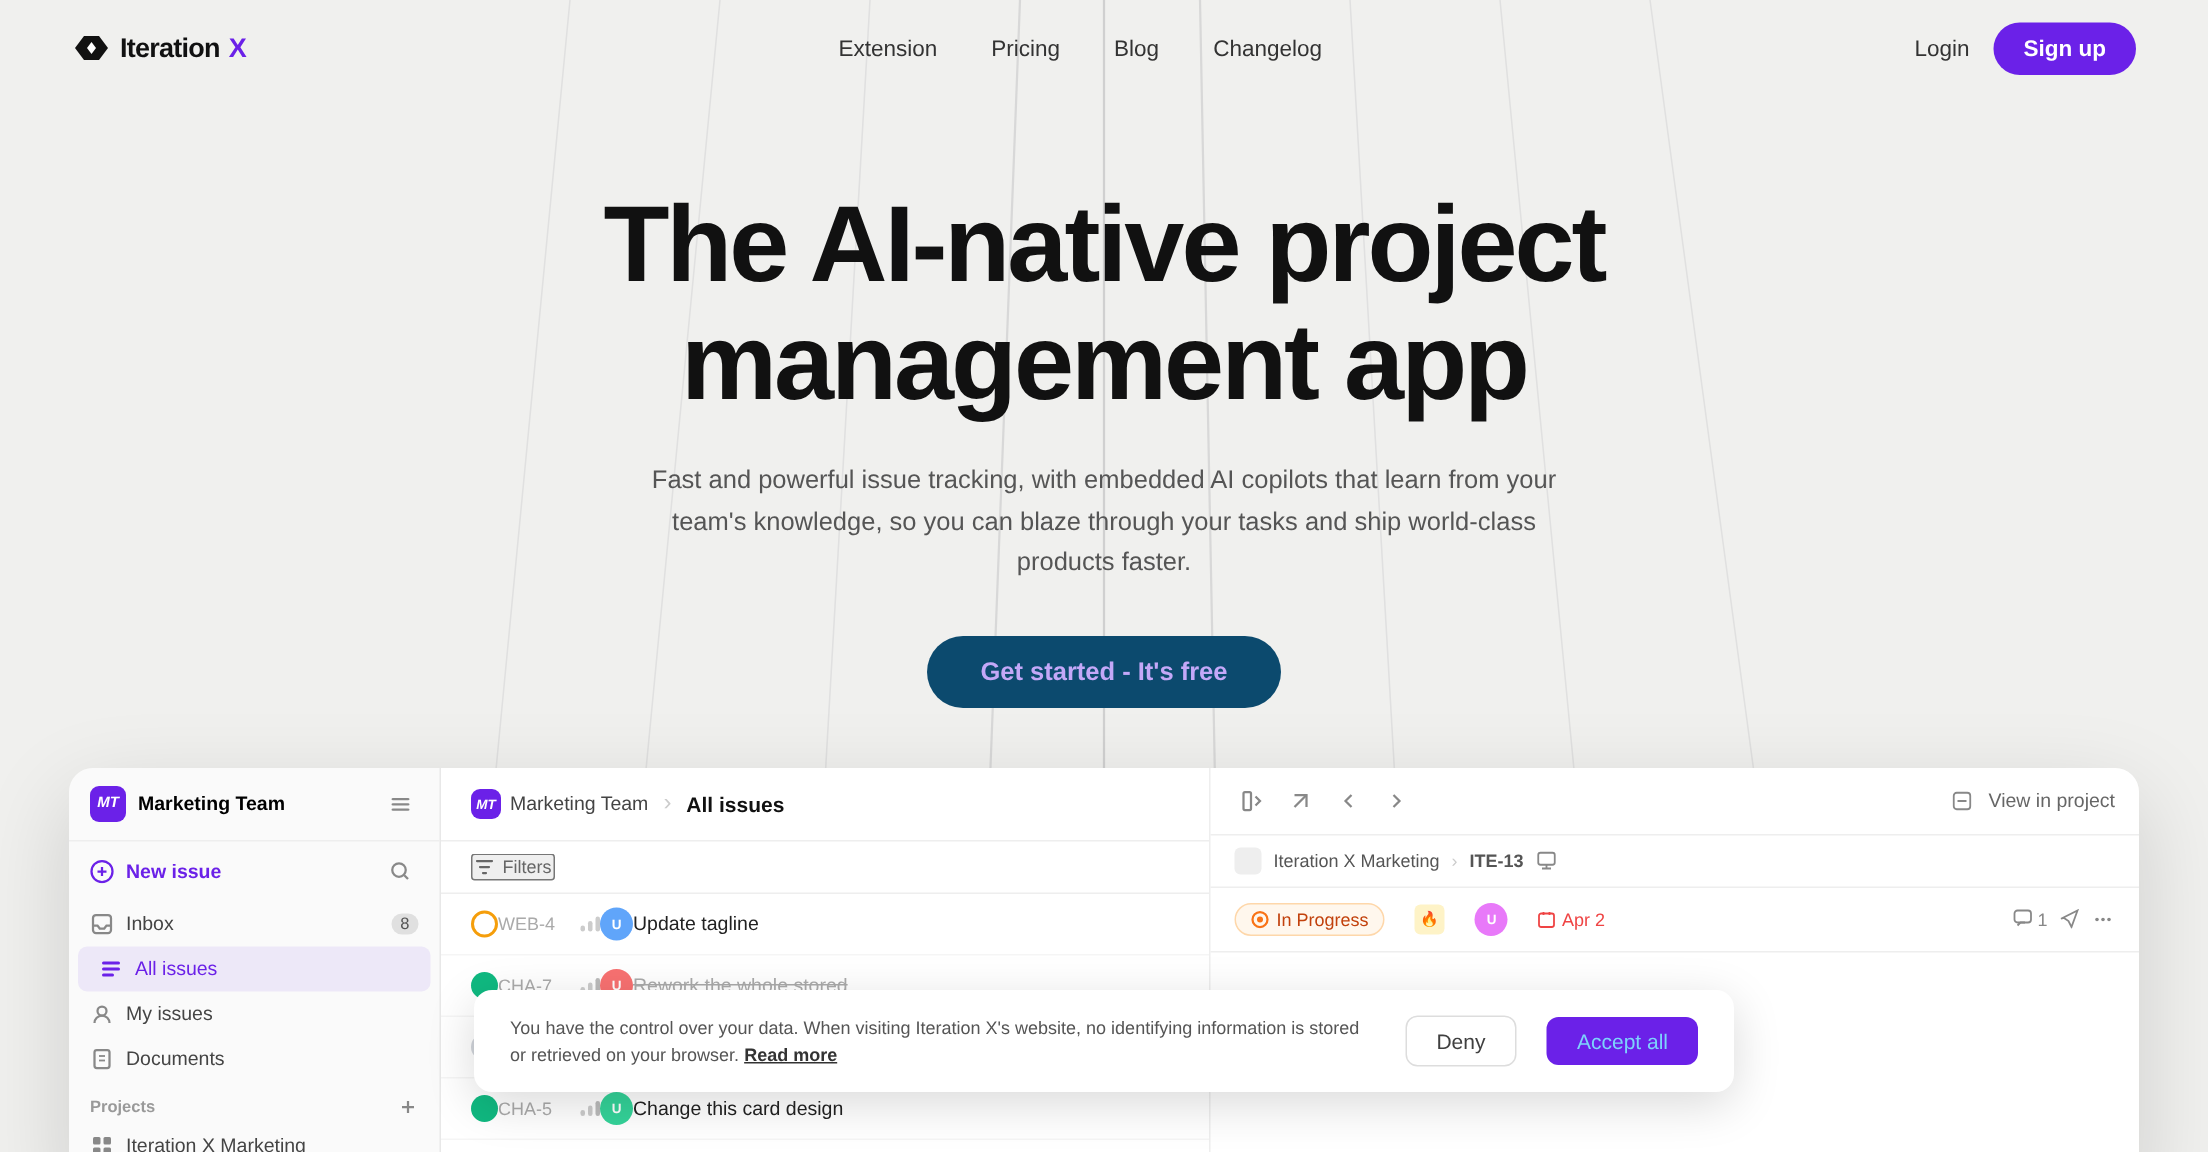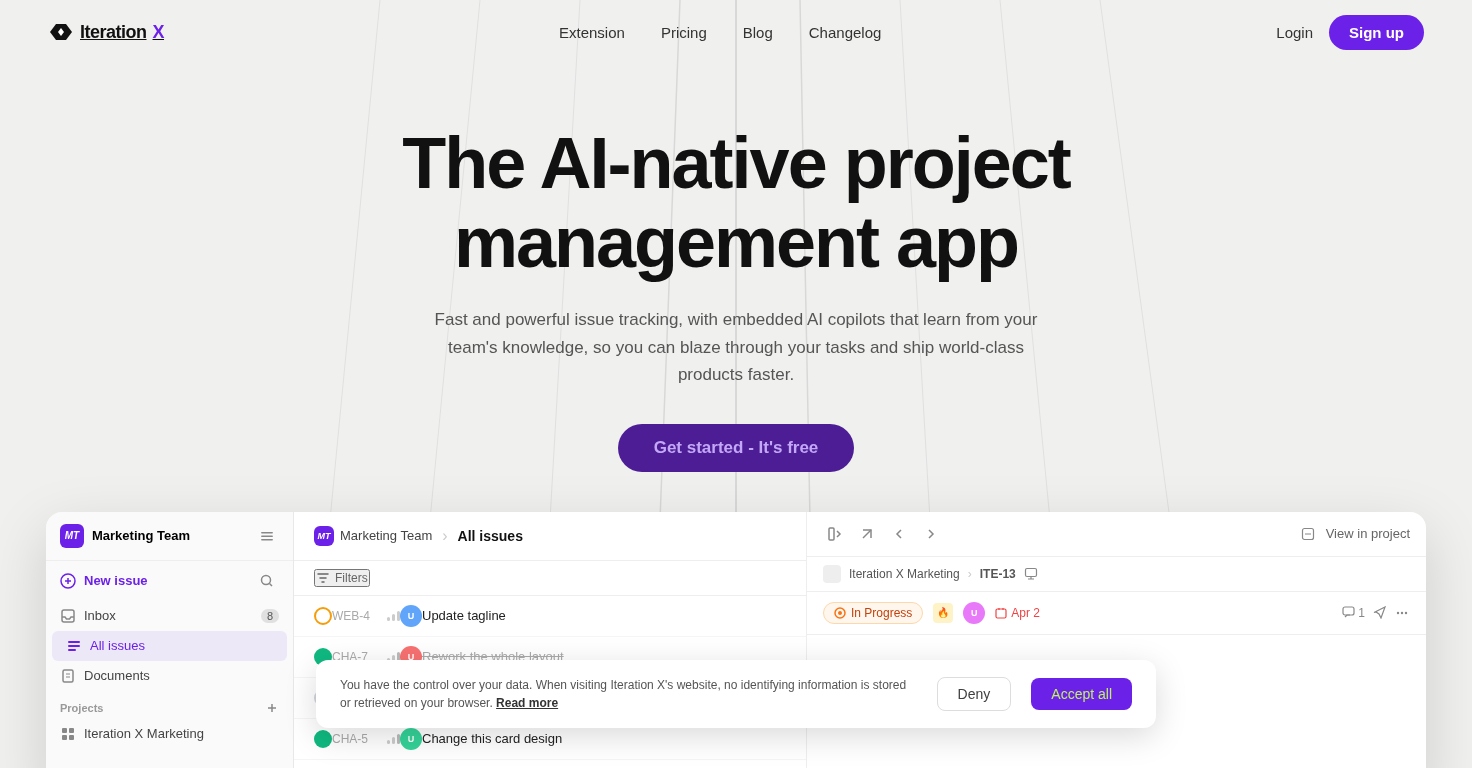--- a/index.html
+++ b/index.html
@@ -3,32 +3,32 @@
   <meta charset="utf-8">
   <style>
     * { margin: 0; padding: 0; box-sizing: border-box; }
     body { font-family: -apple-system, BlinkMacSystemFont, 'Segoe UI', sans-serif; background: #f0f0ee; min-height: 768px; overflow: hidden; }
 
     
     nav {
       display: flex; align-items: center; justify-content: space-between;
       padding: 0 48px; height: 64px; background: transparent; position: relative; z-index: 10;
     }
-    .nav-logo { display: flex; align-items: center; gap: 6px; font-weight: 800; font-size: 18px; color: #111; letter-spacing: -0.5px; text-decoration: underline; }
+    .nav-logo { display: flex; align-items: center; gap: 6px; font-weight: 800; font-size: 18px; color: #111; letter-spacing: -0.5px; }
     .nav-links { display: flex; gap: 36px; align-items: center; }
     .nav-links a { text-decoration: none; color: #333; font-size: 15px; font-weight: 500; }
     .nav-actions { display: flex; gap: 16px; align-items: center; }
     .btn-login { background: none; border: none; font-size: 15px; font-weight: 500; color: #333; cursor: pointer; }
     .btn-signup { background: #6b21e8; color: #fff; border: none; border-radius: 24px; padding: 9px 20px; font-size: 15px; font-weight: 600; cursor: pointer; }
 
     
     .hero { text-align: center; padding: 60px 20px 40px; position: relative; z-index: 2; }
     .hero h1 { font-size: 72px; font-weight: 900; line-height: 1.1; color: #111; letter-spacing: -2px; max-width: 700px; margin: 0 auto 24px; }
     .hero p { font-size: 17px; color: #555; max-width: 620px; margin: 0 auto 36px; line-height: 1.6; }
-    .btn-cta { background: #4c1d95; color: #fff; border: none; border-radius: 32px; padding: 14px 36px; font-size: 17px; font-weight: 600; cursor: pointer; display: inline-block; }
+    .btn-cta { background: #0c4a6e; color: #fff; border: none; border-radius: 32px; padding: 14px 36px; font-size: 17px; font-weight: 600; cursor: pointer; display: inline-block; }
     .btn-cta span { color: #c4a8f8; }
 
     
     .app-preview { position: relative; margin: 0 auto; width: 1380px; height: 280px; display: flex; gap: 0; border-radius: 16px 16px 0 0; overflow: hidden; box-shadow: 0 20px 60px rgba(0,0,0,0.15); }
 
     
     .sidebar { width: 248px; background: #fafafa; border-right: 1px solid #e8e8e8; padding: 0; flex-shrink: 0; font-size: 13px; }
     .sidebar-header { display: flex; align-items: center; justify-content: space-between; padding: 12px 14px; border-bottom: 1px solid #eee; }
     .sidebar-team { display: flex; align-items: center; gap: 8px; font-weight: 600; font-size: 13px; }
     .team-avatar { width: 24px; height: 24px; background: #6b21e8; border-radius: 6px; display: flex; align-items: center; justify-content: center; color: #fff; font-size: 10px; font-weight: 700; font-style: italic; }
@@ -55,35 +55,35 @@
     .bar { width: 3px; background: #ccc; border-radius: 2px; }
     .user-avatar { width: 22px; height: 22px; border-radius: 50%; background: #ddd; flex-shrink: 0; overflow: hidden; display: flex; align-items: center; justify-content: center; font-size: 9px; font-weight: 600; }
     .issue-title { flex: 1; color: #222; }
     .status-icon { width: 18px; height: 18px; border-radius: 50%; flex-shrink: 0; }
 
     
     .detail-panel { width: 620px; background: #fff; border-left: 1px solid #eee; display: flex; flex-direction: column; flex-shrink: 0; }
     .detail-toolbar { display: flex; align-items: center; gap: 8px; padding: 10px 16px; border-bottom: 1px solid #eee; }
     .detail-toolbar-btn { width: 24px; height: 24px; display: flex; align-items: center; justify-content: center; color: #888; cursor: pointer; font-size: 14px; }
     .detail-breadcrumb { display: flex; align-items: center; gap: 11px; font-size: 13px; color: #666; margin-left: auto; }
-    .detail-meta { display: flex; align-items: center; gap: 10px; padding: 10px 16px; border-bottom: 1px solid #eee; font-size: 12px; }
+    .detail-meta { display: flex; align-items: center; gap: 20px; padding: 10px 16px; border-bottom: 1px solid #eee; font-size: 12px; }
     .status-pill { display: flex; align-items: center; gap: 5px; padding: 3px 10px; background: #fff7ed; border: 1px solid #fed7aa; border-radius: 12px; color: #c2410c; font-size: 12px; font-weight: 500; }
     .priority-badge { width: 20px; height: 20px; background: #fef3c7; border-radius: 4px; display: flex; align-items: center; justify-content: center; font-size: 10px; }
     .user-avatar-sm { width: 22px; height: 22px; border-radius: 50%; background: #e879f9; flex-shrink: 0; display: flex; align-items: center; justify-content: center; font-size: 9px; font-weight: 600; color: #fff; }
     .date-badge { display: flex; align-items: center; gap: 4px; color: #ef4444; font-size: 12px; }
     .detail-meta-actions { display: flex; align-items: center; gap: 8px; margin-left: auto; color: #aaa; font-size: 13px; }
     .detail-body { padding: 20px 20px; flex: 1; }
     .detail-title { font-size: 22px; font-weight: 700; color: #111; line-height: 1.3; }
 
     
     .cookie-banner { position: absolute; bottom: 40px; left: 50%; transform: translateX(-50%); background: #fff; border-radius: 12px; box-shadow: 0 8px 32px rgba(0,0,0,0.15); padding: 16px 24px; display: flex; align-items: center; gap: 20px; max-width: 840px; width: 840px; z-index: 100; }
     .cookie-text { font-size: 12px; color: #555; flex: 1; line-height: 1.5; }
     .cookie-text a { color: #333; font-weight: 600; }
     .btn-deny { background: none; border: 1px solid #ddd; border-radius: 8px; padding: 8px 20px; font-size: 14px; font-weight: 500; color: #404040; cursor: pointer; white-space: nowrap; }
-    .btn-accept { background: #6b21e8; color: #bef264; border: none; border-radius: 8px; padding: 8px 20px; font-size: 14px; font-weight: 500; cursor: pointer; white-space: nowrap; }
+    .btn-accept { background: #6b21e8; color: #7dd3fc; border: none; border-radius: 8px; padding: 8px 20px; font-size: 14px; font-weight: 500; cursor: pointer; white-space: nowrap; }
 
     
     .bg-svg { position: absolute; top: 0; left: 0; width: 100%; height: 520px; z-index: 0; }
     .content-wrapper { position: relative; z-index: 1; }
     .preview-wrapper { position: relative; z-index: 1; display: flex; justify-content: center; margin-top: 0; }
   </style>
 </head>
 <body>
 
 <svg class="bg-svg" viewBox="0 0 1472 520" fill="none" xmlns="http://www.w3.org/2000/svg">
@@ -174,20 +174,27 @@
 
         <div class="sidebar-nav-item active">
           <svg width="16" height="16" viewBox="0 0 16 16" fill="none">
               <rect x="2" y="3" width="12" height="2" rx="1" fill="#6b21e8"></rect>
               <rect x="2" y="7" width="12" height="2" rx="1" fill="#6b21e8"></rect>
               <rect x="2" y="11" width="8" height="2" rx="1" fill="#6b21e8"></rect>
             </svg>
           <span>All issues</span>
         </div>
 
+        <div class="sidebar-nav-item">
+          <svg width="16" height="16" viewBox="0 0 16 16" fill="none">
+              <circle cx="8" cy="6" r="3" stroke="#888" stroke-width="1.5"></circle>
+              <path d="M3 14c0-2.76 2.24-5 5-5s5 2.24 5 5" stroke="#888" stroke-width="1.5"></path>
+            </svg>
+          <span>My issues</span>
+        </div>
 
         <div class="sidebar-nav-item">
           <svg width="16" height="16" viewBox="0 0 16 16" fill="none">
               <rect x="3" y="2" width="10" height="12" rx="1.5" stroke="#888" stroke-width="1.5"></rect>
               <line x1="6" y1="6" x2="10" y2="6" stroke="#888" stroke-width="1.2"></line>
               <line x1="6" y1="9" x2="10" y2="9" stroke="#888" stroke-width="1.2"></line>
             </svg>
           <span>Documents</span>
         </div>
 
@@ -241,21 +248,21 @@
 
         <div class="issue-row">
           <div class="status-icon" style="background: #10b981;"></div>
           <span class="issue-id">CHA-7</span>
           <div class="issue-bars">
             <div class="bar" style="height:4px;"></div>
             <div class="bar" style="height:7px;"></div>
             <div class="bar" style="height:10px;background:#bbb;"></div>
           </div>
           <div class="user-avatar" style="background:#f87171;color:#fff;">U</div>
-          <span class="issue-title" style="text-decoration:line-through;color:#aaa;">Rework the whole layout</span>
+          <span class="issue-title" style="text-decoration:line-through;color:#aaa;">Rework the whole stored</span>
         </div>
 
         <div class="issue-row">
           <div class="status-icon" style="border: 2px solid #d1d5db; background: transparent;"></div>
           <span class="issue-id">CHA-</span>
           <div class="issue-bars">
             <div class="bar" style="height:4px;"></div>
             <div class="bar" style="height:7px;"></div>
             <div class="bar" style="height:10px;background:#bbb;"></div>
           </div>

